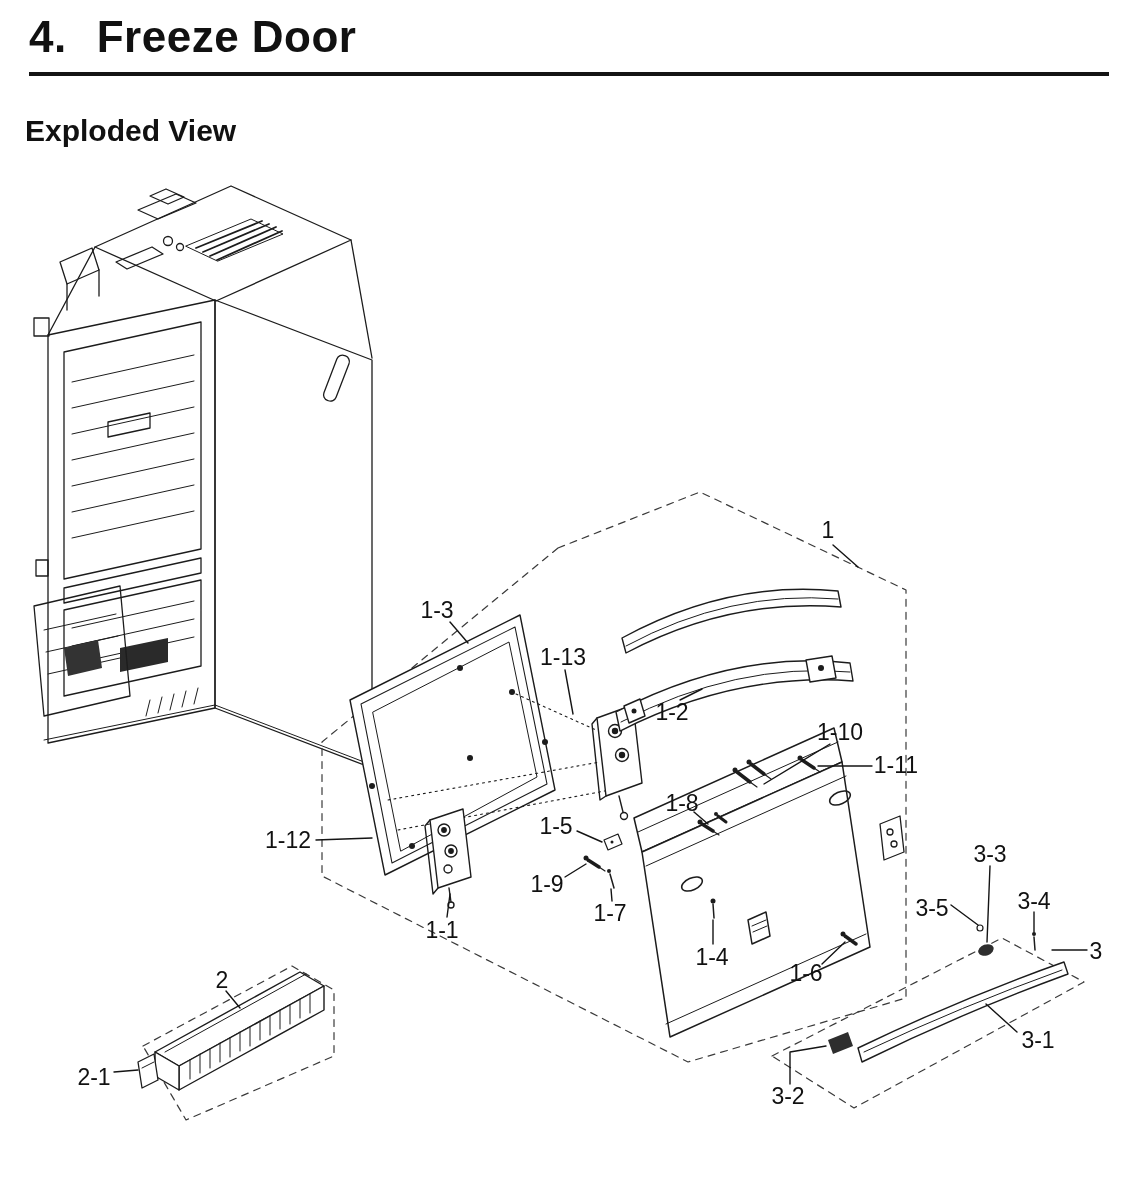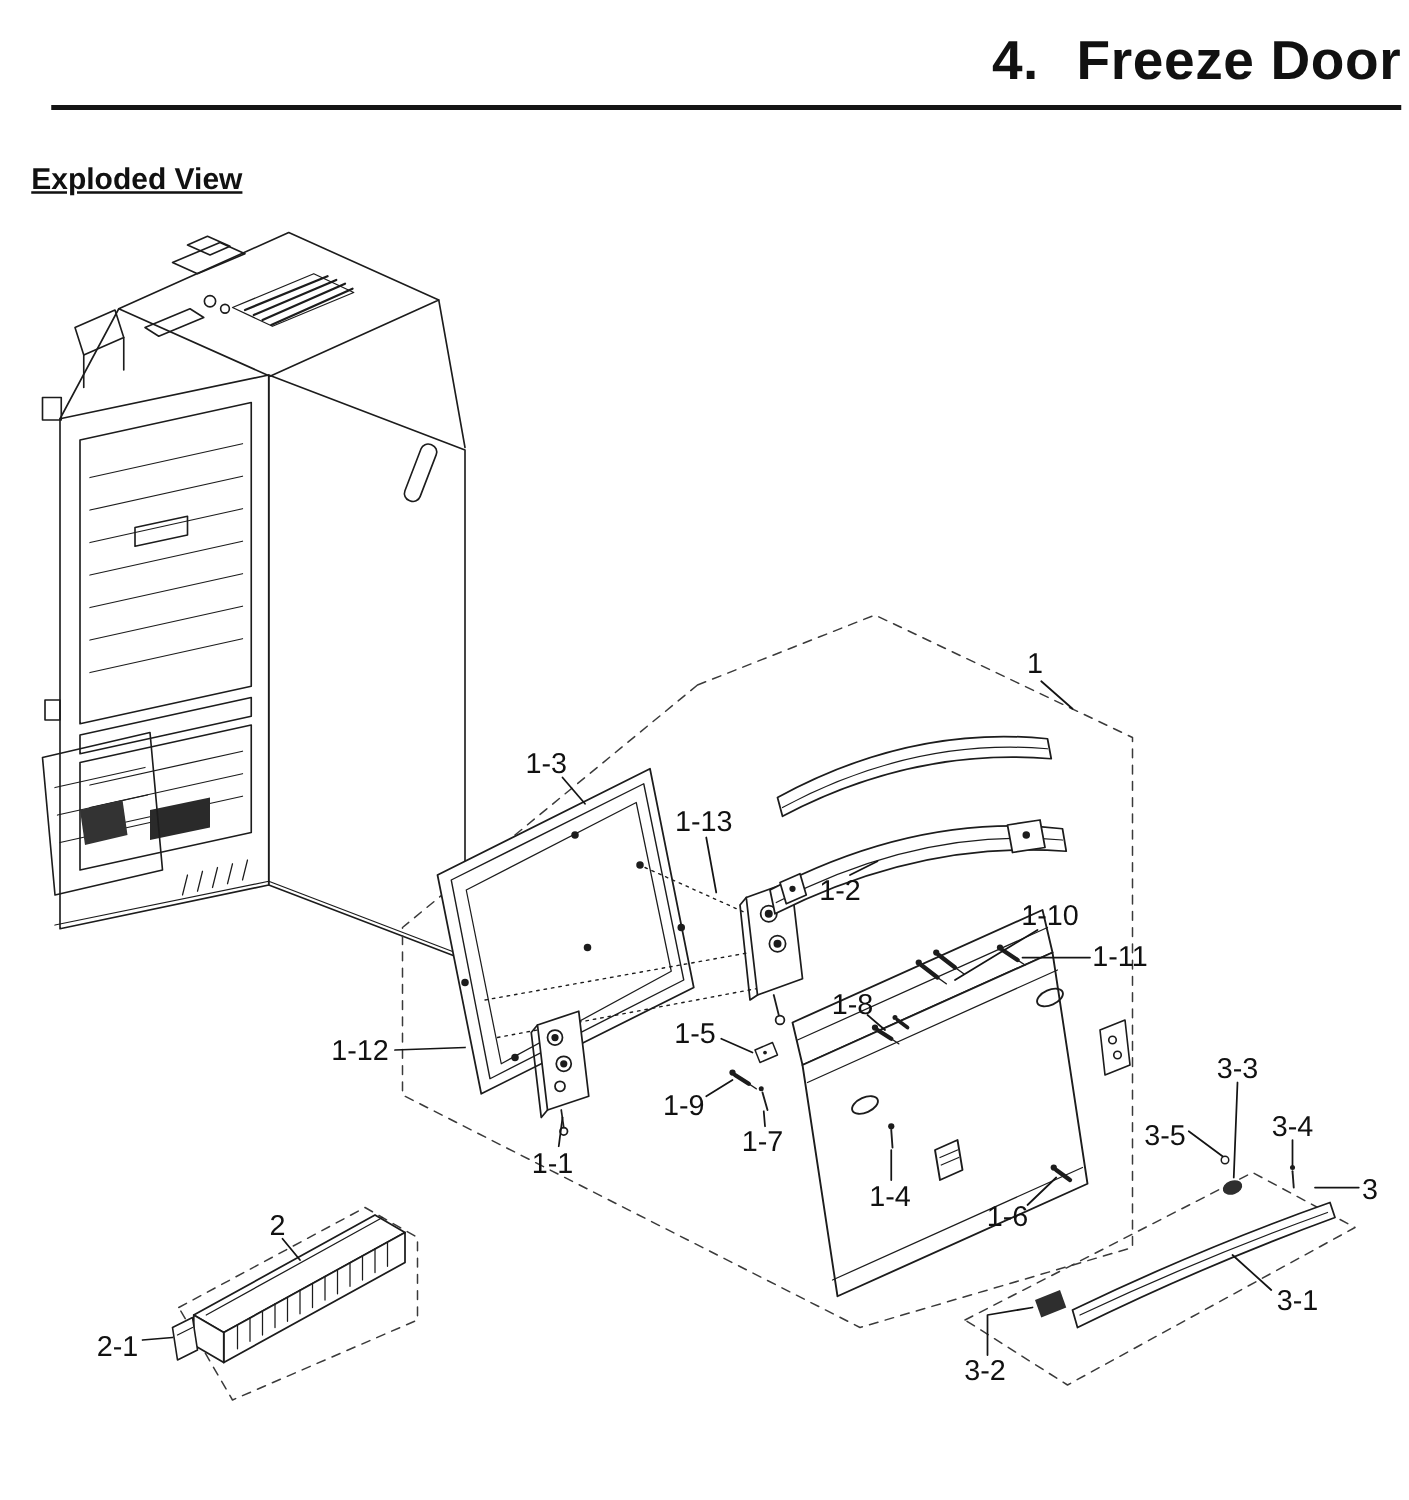--- a/index.html
+++ b/index.html
@@ -5,28 +5,28 @@
   html,body{margin:0;padding:0;background:#ffffff;}
   .page{
     position:relative;
     width:1127px;height:1200px;
     background:#ffffff;
     font-family:"Liberation Sans",sans-serif;
     color:#111;
     overflow:hidden;
   }
   .title{
-    position:absolute;left:25px;top:8px;width:1080px;margin:16px;
+    position:absolute;left:25px;top:8px;width:1080px;margin:4px;
     font-size:44px;font-weight:700;letter-spacing:.5px;
-    border-bottom:4px solid #141414;padding-bottom:10px;text-align:right;
+    border-bottom:4px solid #141414;padding-bottom:10px;
   }
   .title .num{margin-right:30px;}
   .subtitle{
-    position:absolute;left:25px;top:130px;margin:0;
-    font-size:24px;font-weight:700;text-decoration:underline;
+    position:absolute;left:25px;top:114px;margin:0;
+    font-size:30px;font-weight:700;
   }
   svg.diagram{position:absolute;left:0;top:0;}
   text.plabel{
     font-family:"Liberation Sans",sans-serif;
     font-size:23px;fill:#111;text-anchor:middle;
   }
 </style>
 </head>
 <body>
 

